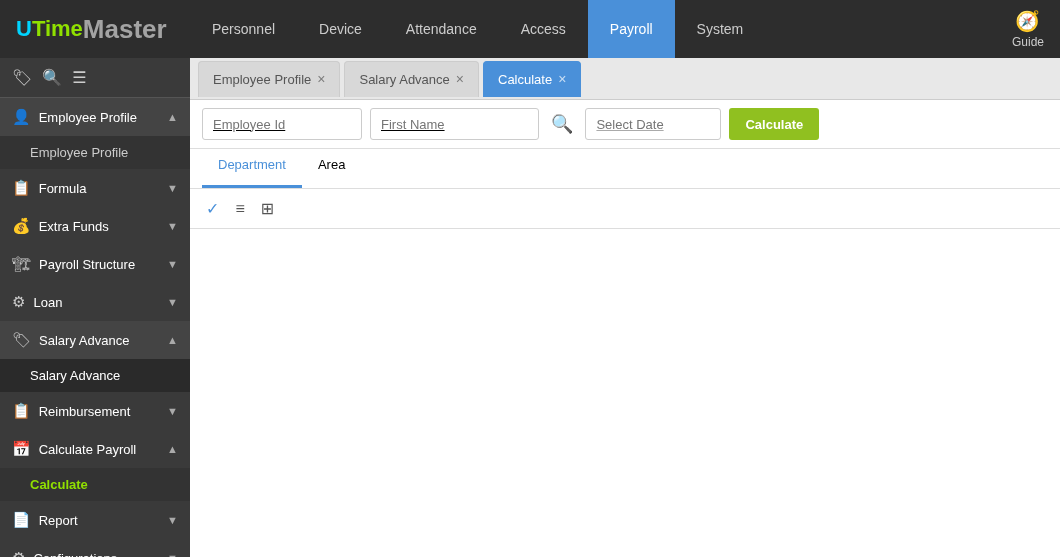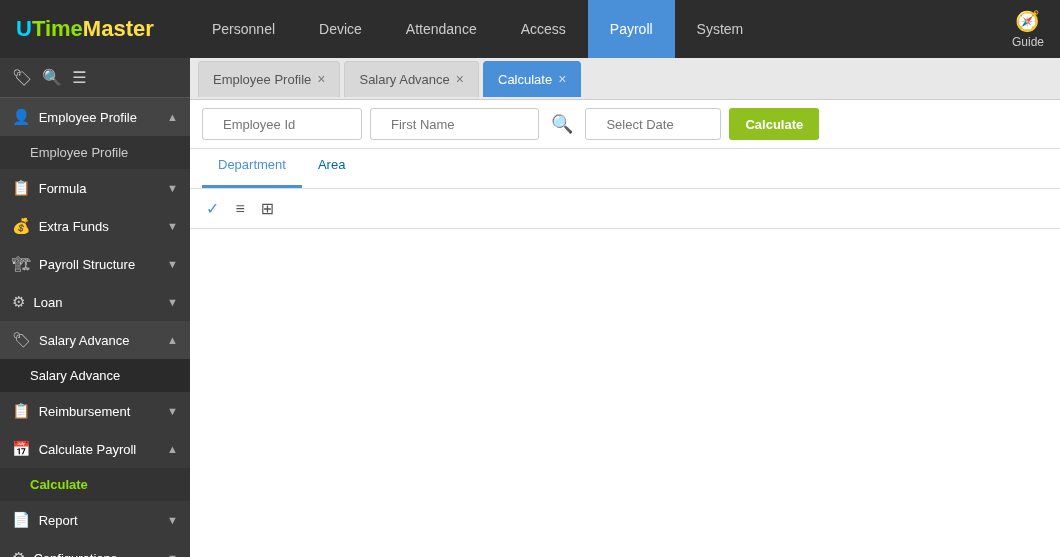--- a/index.html
+++ b/index.html
@@ -15,21 +15,21 @@
     }
     .logo {
       width: 190px;
       display: flex;
       align-items: center;
       padding: 0 16px;
       flex-shrink: 0;
     }
     .logo-u { color: #00d4ff; font-size: 22px; font-weight: bold; }
     .logo-time { color: #90e000; font-size: 22px; font-weight: bold; }
-    .logo-master { color: #fde047; font-size: 22px; font-weight: bold; }
+    .logo-master { color: #a3a3a3; font-size: 26px; font-weight: bold; }
     .nav-items { display: flex; flex: 1; }
     .nav-item {
       color: #ccc;
       padding: 0 22px;
       height: 58px;
       display: flex;
       align-items: center;
       cursor: pointer;
       font-size: 14px;
       transition: background 0.2s;
@@ -138,24 +138,25 @@
       align-items: center;
       padding: 8px 12px;
       background: white;
       border-bottom: 1px solid #ddd;
       flex-shrink: 0;
       gap: 8px;
     }
     .filter-input {
       border: 1px solid #ccc;
       border-radius: 3px;
-      padding: 5px 20px;
+      padding: 5px 10px;
       font-size: 13px;
       outline: none;
       height: 32px;
+      text-decoration: underline;
     }
     .filter-input.employee-id { width: 160px; }
     .filter-input.first-name { width: 169px; }
     .filter-input.date { width: 136px; color: #aaa; }
     .search-btn {
       background: none;
       border: none;
       cursor: pointer;
       font-size: 18px;
       color: #555;
@@ -179,21 +180,21 @@
       background: white;
       border-bottom: 1px solid #ddd;
       padding: 0 12px;
       height: 40px;
       flex-shrink: 0;
     }
     .sub-tab {
       padding: 8px 16px;
       cursor: pointer;
       font-size: 13px;
-      color: #0369a1;
+      color: #000000;
       border-bottom: 3px solid transparent;
     }
     .sub-tab.active { color: #4a90d9; border-bottom: 3px solid #4a90d9; }
 
     
     .view-icons {
       display: flex;
       align-items: center;
       padding: 8px 12px;
       background: white;

